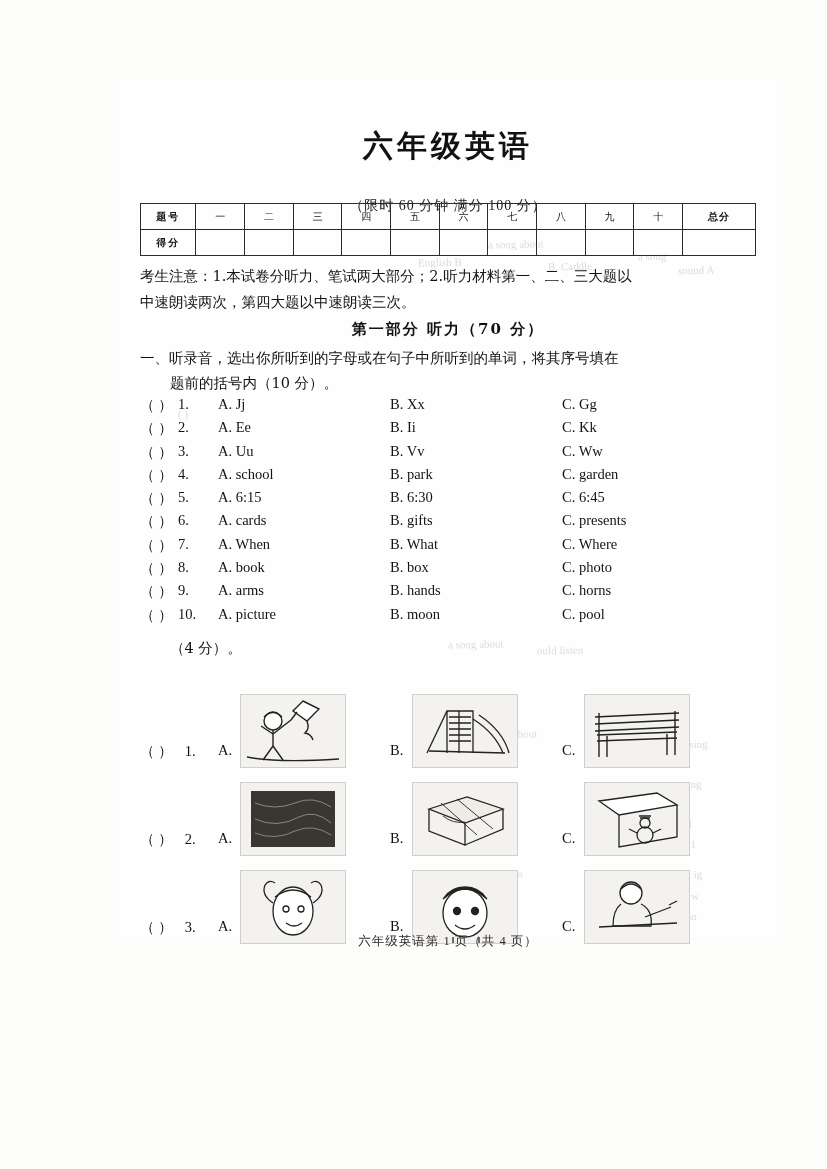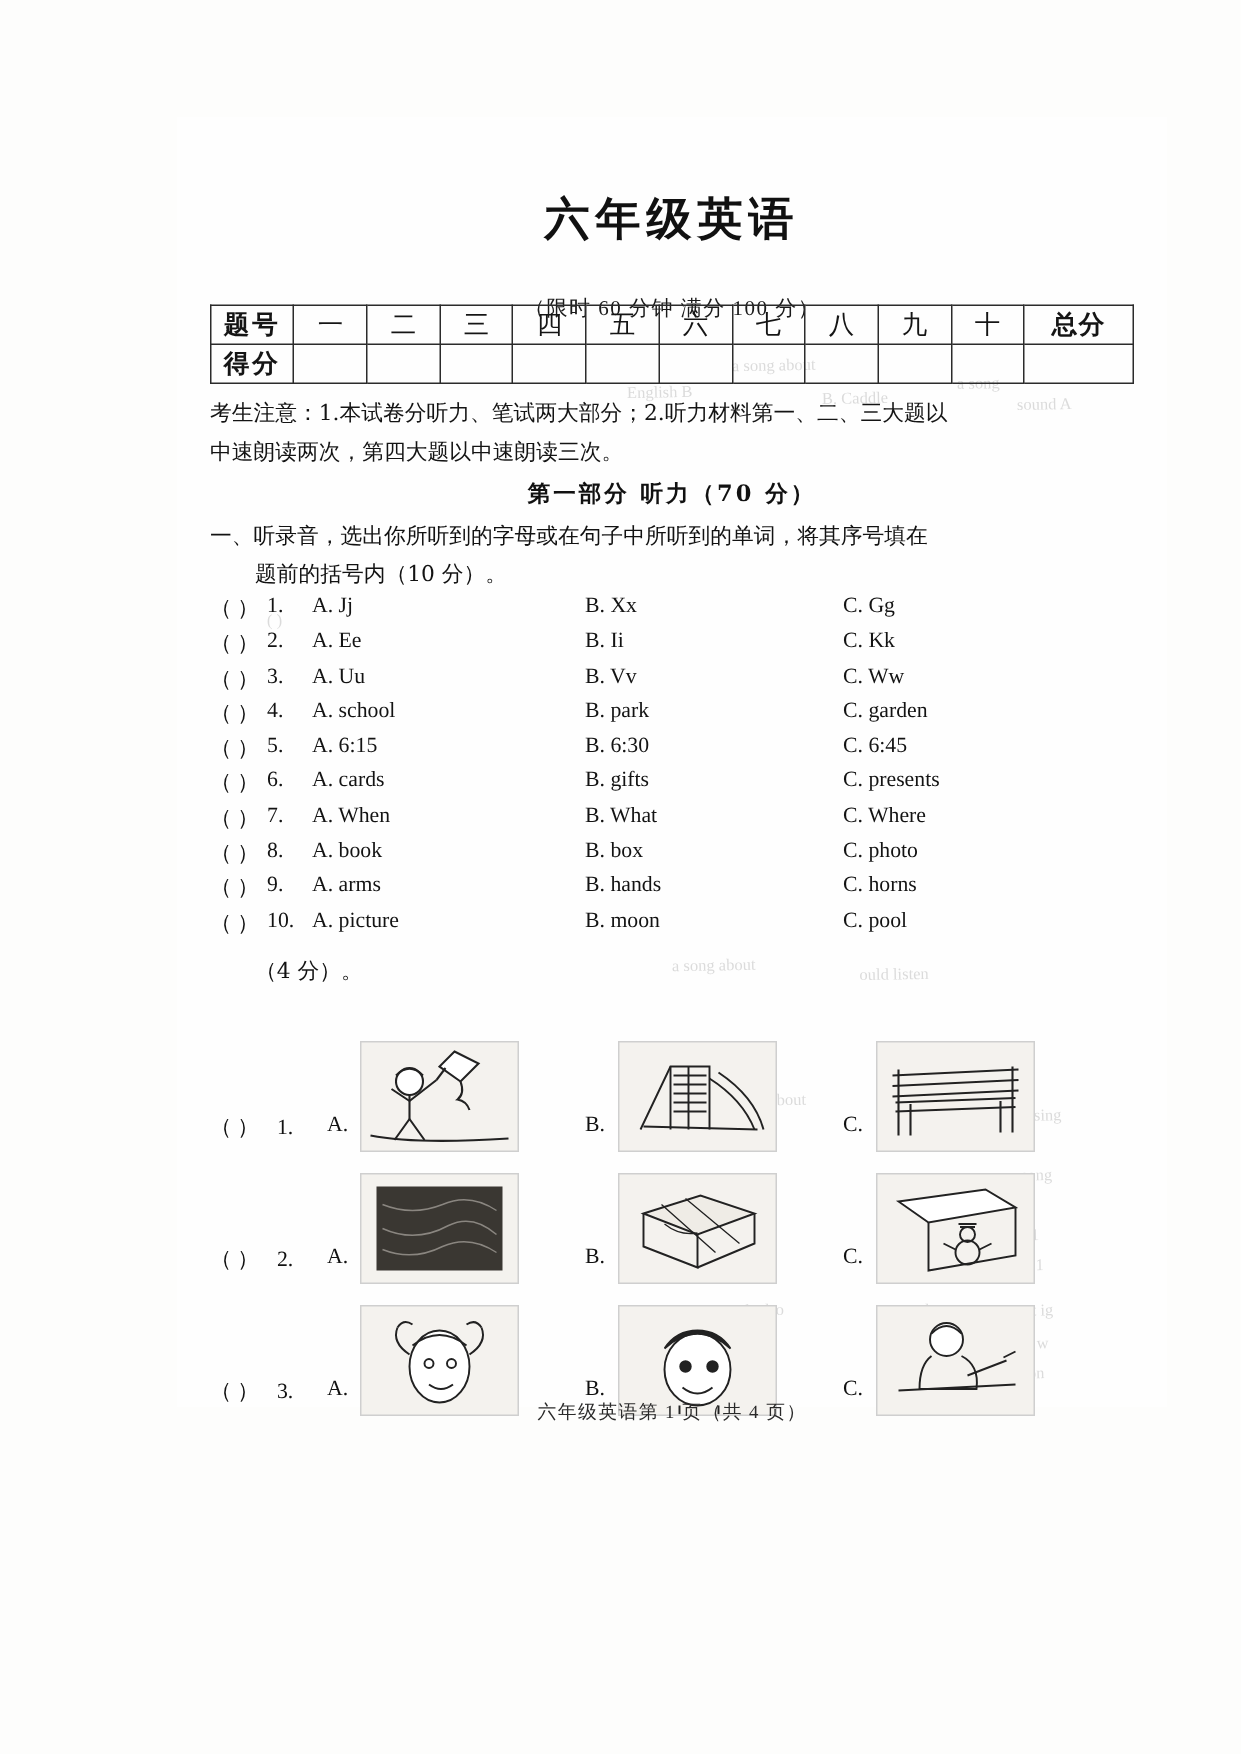--- a/index.html
+++ b/index.html
@@ -53,21 +53,21 @@
   }
   
   table.scores{
     position:absolute;left:22px;top:125px;border-collapse:collapse;
     width:616px;
   }
   table.scores td{
     border:1px solid #2b2b2b;
     height:25px;
     text-align:center;
-    font-size:17px;
+    font-size:10px;
     color:#151515;
     padding:0;
   }
   td.hdr{width:56px;font-weight:bold;letter-spacing:2px;font-size:15px;}
   td.cell{width:49px;}
   td.total{width:74px;font-weight:bold;letter-spacing:1px;}
   .notice{
     position:absolute;left:22px;top:185px;width:616px;
     font-size:14.5px;line-height:26px;color:#141414;
     font-family:"DejaVu Serif", serif;
@@ -85,21 +85,21 @@
   }
   .sec1 .indent{display:block;padding-left:30px;}
   .qlist{
     position:absolute;left:22px;top:318px;width:616px;
   }
   .qrow{
     position:relative;height:23.3px;font-size:14.5px;color:#131313;
   }
   .qrow .paren{position:absolute;left:0;top:0;width:60px;}
   .qrow .num{position:absolute;left:38px;top:0;width:40px;text-align:left;}
-  .qrow .a{position:absolute;left:68px;top:0;}
+  .qrow .a{position:absolute;left:78px;top:0;}
   .qrow .b{position:absolute;left:250px;top:0;}
   .qrow .c{position:absolute;left:422px;top:0;}
   .sec2{
     position:absolute;left:22px;top:558px;width:616px;
     font-size:14.5px;line-height:25px;font-family:"DejaVu Serif", serif;
     color:#121212;
   }
   .sec2 .indent{display:block;padding-left:30px;}
   .picrows{
     position:absolute;left:22px;top:612px;width:616px;
@@ -154,21 +154,21 @@
 
   <div class="paper">
 
     <div class="ghost" style="left:370px;top:160px;">a song about</div>
     <div class="ghost" style="left:520px;top:172px;">a song</div>
     <div class="ghost" style="left:300px;top:178px;">English B</div>
     <div class="ghost" style="left:430px;top:182px;">B. Caddle</div>
     <div class="ghost" style="left:560px;top:186px;">sound A</div>
     <div class="ghost" style="left:60px;top:330px;">(  )</div>
     <div class="ghost" style="left:330px;top:560px;">a song about</div>
-    <div class="ghost" style="left:455px;top:566px;">ould listen</div>
+    <div class="ghost" style="left:419px;top:566px;">ould listen</div>
     <div class="ghost" style="left:360px;top:650px;">in song about</div>
     <div class="ghost" style="left:560px;top:660px;">m sing</div>
     <div class="ghost" style="left:548px;top:700px;">s a song</div>
     <div class="ghost" style="left:540px;top:740px;">rd-1 1 1</div>
     <div class="ghost" style="left:540px;top:760px;">n 1 a 1 1</div>
     <div class="ghost" style="left:360px;top:790px;">in ad adso</div>
     <div class="ghost" style="left:470px;top:790px;">mse  ndse</div>
     <div class="ghost" style="left:560px;top:790px;">aat ig</div>
     <div class="ghost" style="left:560px;top:812px;">ya w</div>
     <div class="ghost" style="left:556px;top:832px;">m  on</div>

